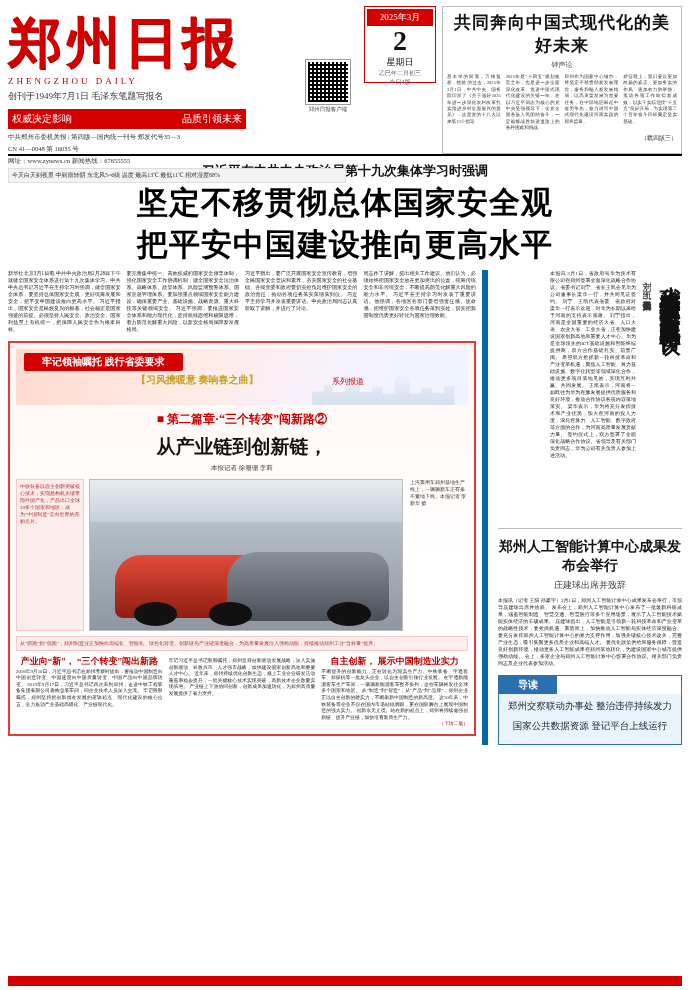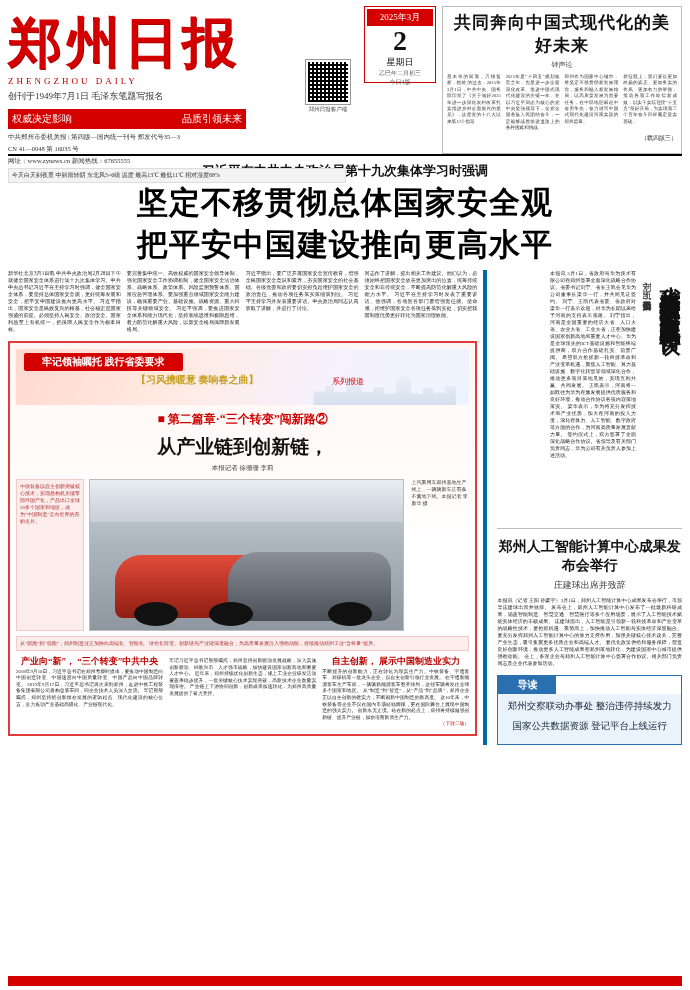--- a/index.html
+++ b/index.html
@@ -61,21 +61,21 @@
   .lead{padding:6px 0 2px 0;}
   .lead-kicker{text-align:center;font-size:13px;font-weight:bold;color:#111;}
   .lead-title{
     text-align:center;font-weight:bold;font-size:31px;line-height:38px;
     letter-spacing:1px;margin-top:4px;color:#000;
   }
 
   
   .grid{display:flex;gap:6px;margin-top:4px;}
   .col-main{width:478px;}
-  .col-side{width:188px;border-left:4px solid #0369a1;padding-left:10px;}
+  .col-side{width:188px;border-left:6px solid #0369a1;padding-left:10px;}
 
   .body-cols{display:flex;gap:6px;}
   .bcol{flex:1;font-size:5.1px;line-height:7px;text-align:justify;color:#222;}
 
   
   .feature{
     border:2px solid #e03a3a;margin-top:8px;position:relative;
     background:linear-gradient(180deg,#fff6f3 0%,#ffffff 55%);
     padding:6px;
   }
@@ -249,21 +249,21 @@
             <div class="wheel" style="right:10%"></div>
           </div>
           <div class="photo-cap">上汽乘用车郑州基地生产线上，一辆辆新车正有条不紊地下线。本报记者 李新华 摄</div>
         </div>
 
         <div class="feat-note" style="width:auto;margin-top:5px">从“跟跑”到“领跑”，郑州制造业正加快向高端化、智能化、绿色化转变。创新链与产业链深度融合，为高质量发展注入强劲动能，持续推动郑州工业“含科量”提升。</div>
 
         <div class="feat-cols">
           <div class="fcol">
             <h4>产业向“新”，
-“三个转变”中共中央</h4>
+“三个转变”闯出新路</h4>
             <div>2018年9月10日，习近平总书记在郑州考察时提出，要推动中国制造向中国创造转变、中国速度向中国质量转变、中国产品向中国品牌转变。
 
 2019年9月17日，习近平总书记再次来到郑州，走进中铁工程装备集团有限公司盾构总装车间，同企业技术人员深入交流。
 
 牢记殷殷嘱托，郑州坚持把创新摆在发展的逻辑起点、现代化建设的核心位置，全力推动产业基础高级化、产业链现代化。</div>
           </div>
           <div class="fcol">
             <div>牢记习近平总书记殷殷嘱托，郑州坚持创新驱动发展战略，深入实施创新驱动、科教兴市、人才强市战略，加快建设国家创新高地和重要人才中心。
 
 近年来，郑州持续优化创新生态，规上工业企业研发活动覆盖率稳步提升，一批关键核心技术实现突破，高新技术企业数量实现倍增。

